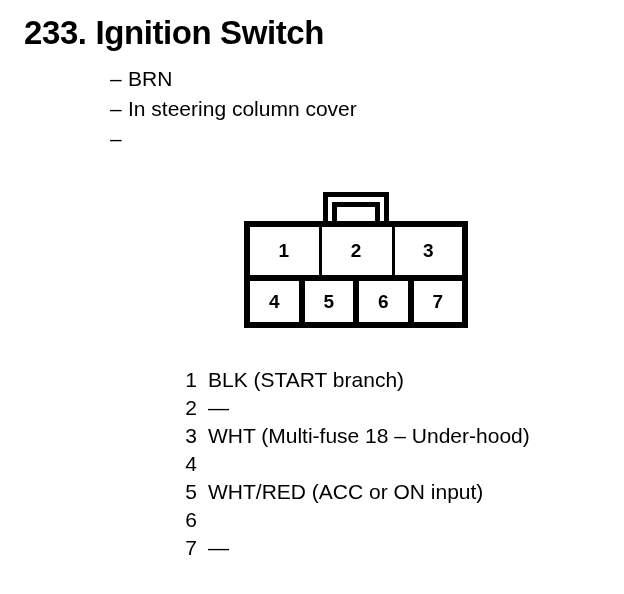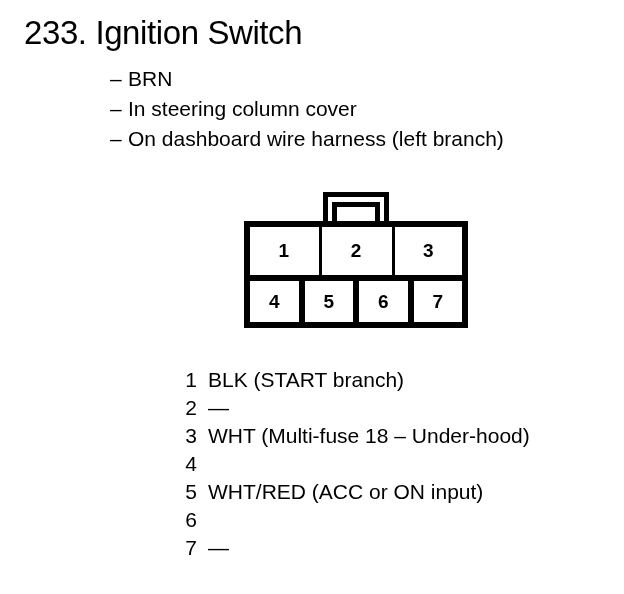--- a/index.html
+++ b/index.html
@@ -16,21 +16,21 @@
     color: #000000;
     -webkit-font-smoothing: none;
   }
 
   
   #page-title {
     position: absolute;
     left: 24px;
     top: 14px;
     font-size: 33px;
-    font-weight: normal;
+    font-weight: bold;
     letter-spacing: -0.4px;
     white-space: nowrap;
     line-height: 38px;
   }
 
   #attribute-list {
     position: absolute;
     left: 110px;
     top: 64px;
     width: 500px;
@@ -156,21 +156,20 @@
   <div class="attribute-row">
     <span class="attribute-dash">–</span>
     <span>BRN</span>
   </div>
   <div class="attribute-row">
     <span class="attribute-dash">–</span>
     <span>In steering column cover</span>
   </div>
   <div class="attribute-row">
     <span class="attribute-dash">–</span>
-    <span>On dashboard wire harness (left branch)</span>
   </div>
 </div>
 
 <div id="connector-diagram">
 
   <div class="tab-outer"></div>
   <div class="tab-inner"></div>
 
   <div class="connector-body">
 

